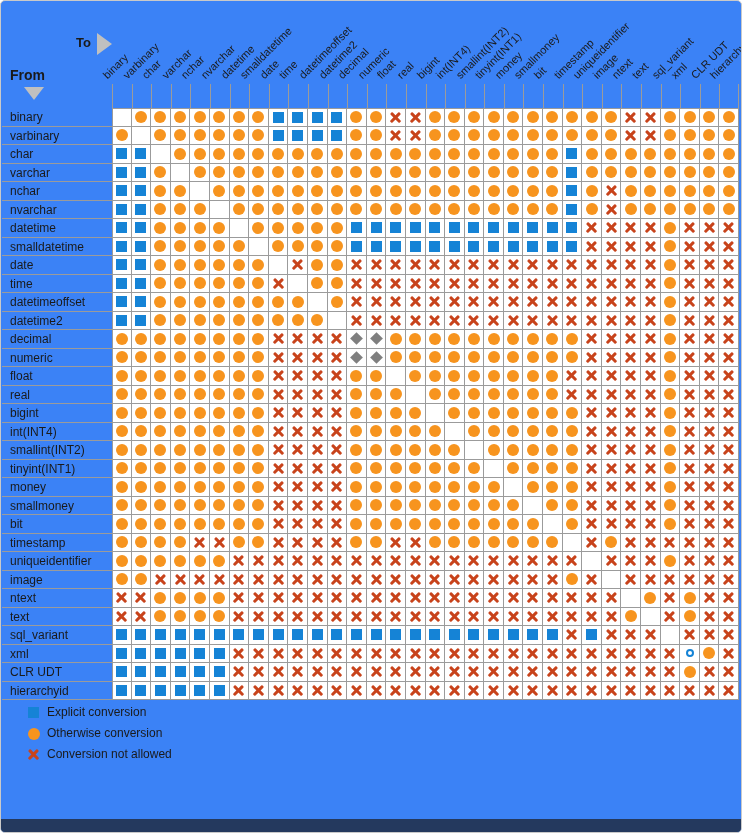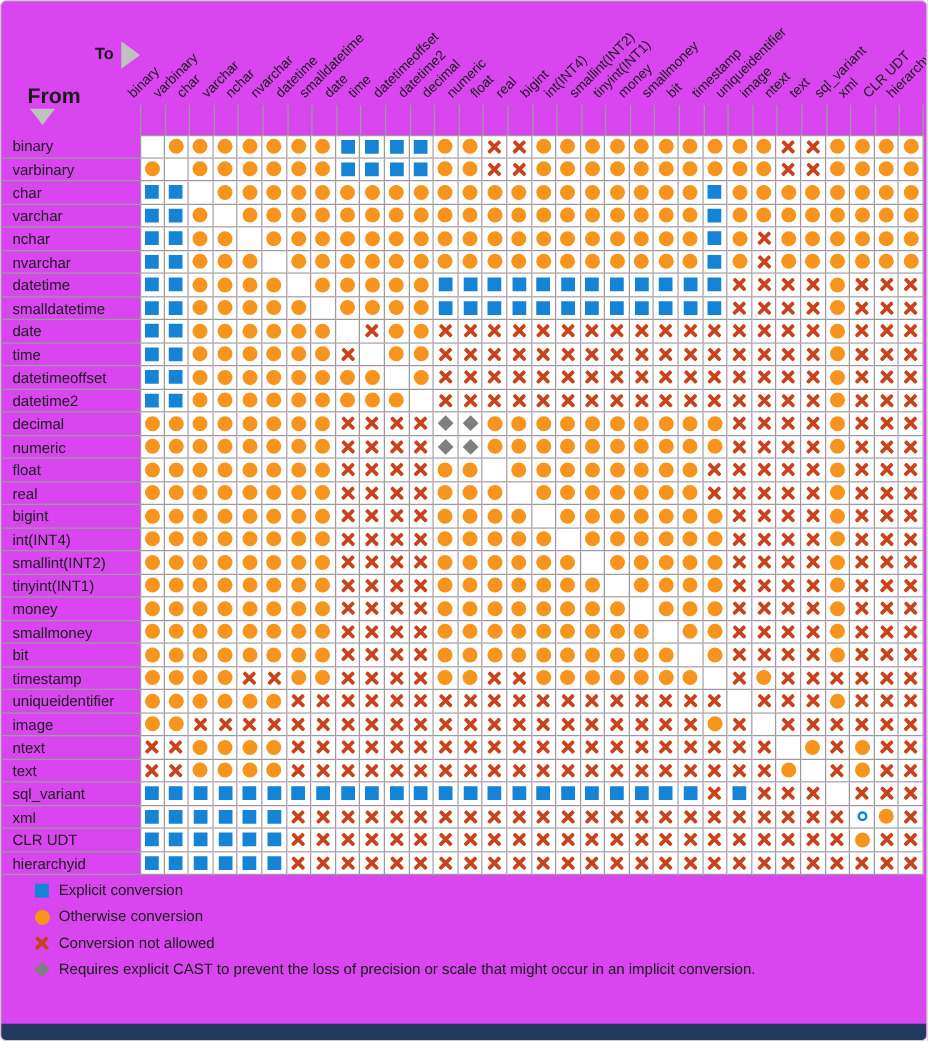--- a/index.html
+++ b/index.html
@@ -1,31 +1,31 @@
 <!DOCTYPE html>
 <html style="--c-explicit: #1583d6; --c-implicit: #f7941e; --c-na: #c8431b; --c-diamond: #7f7f7f; --c-grid: #9b9b9b; --c-text: #1a1a1a; --c-footer: #24395e; --c-tri: #c0c0c0;"><head>
 <meta charset="utf-8">
 <style>
   html,body{margin:0;padding:0;background:#fff;}
   *{box-sizing:border-box;}
   .card{
-    position:relative;width:742px;height:833px;background:#d946ef;
+    position:relative;width:742px;height:833px;background:#3b82f6;
     border:1px solid #c9c9c9;border-radius:5px;overflow:hidden;
     font-family:"Liberation Sans", sans-serif;color:var(--c-text,#1a1a1a);
   }
   
   #matrix{
     display:grid;
     grid-template-columns:110px repeat(32,19.6px);
     grid-template-rows:107px;
     grid-auto-rows:18.5px;
     position:absolute;top:0;left:1px;
   }
   .corner{position:relative;}
-  .from-label{position:absolute;left:20px;top:66px;font-weight:bold;font-size:17px;}
+  .from-label{position:absolute;left:8px;top:66px;font-weight:bold;font-size:14px;}
   .to-label{position:absolute;left:74px;top:34px;font-weight:bold;font-size:13px;}
   .tri-right{position:absolute;left:95px;top:32px;width:0;height:0;
     border-top:11px solid transparent;border-bottom:11px solid transparent;
     border-left:15px solid var(--c-tri);}
   .tri-down{position:absolute;left:22px;top:86px;width:0;height:0;
     border-left:10px solid transparent;border-right:10px solid transparent;
     border-top:13px solid var(--c-tri);}
   .hcell{position:relative;}
   .hcell::after{content:"";position:absolute;left:0;bottom:0;height:24px;
     border-left:1px solid var(--c-grid);}
@@ -3231,22 +3231,16 @@
           <span class="sym-I"></span>
         </span>
         <span class="ltext">Otherwise conversion</span>
       </div>
       <div class="lgi">
         <span class="lsym">
           <span class="sym-X"></span>
         </span>
         <span class="ltext">Conversion not allowed</span>
       </div>
-      <div class="lgi">
-        <span class="lsym">
-          <span class="sym-D"></span>
-        </span>
-        <span class="ltext">Requires explicit CAST to prevent the loss of precision or scale that might occur in an implicit conversion.</span>
-      </div>
     </div>
 
   <div class="footer-bar"></div>
 </div>
 
 </body></html>

